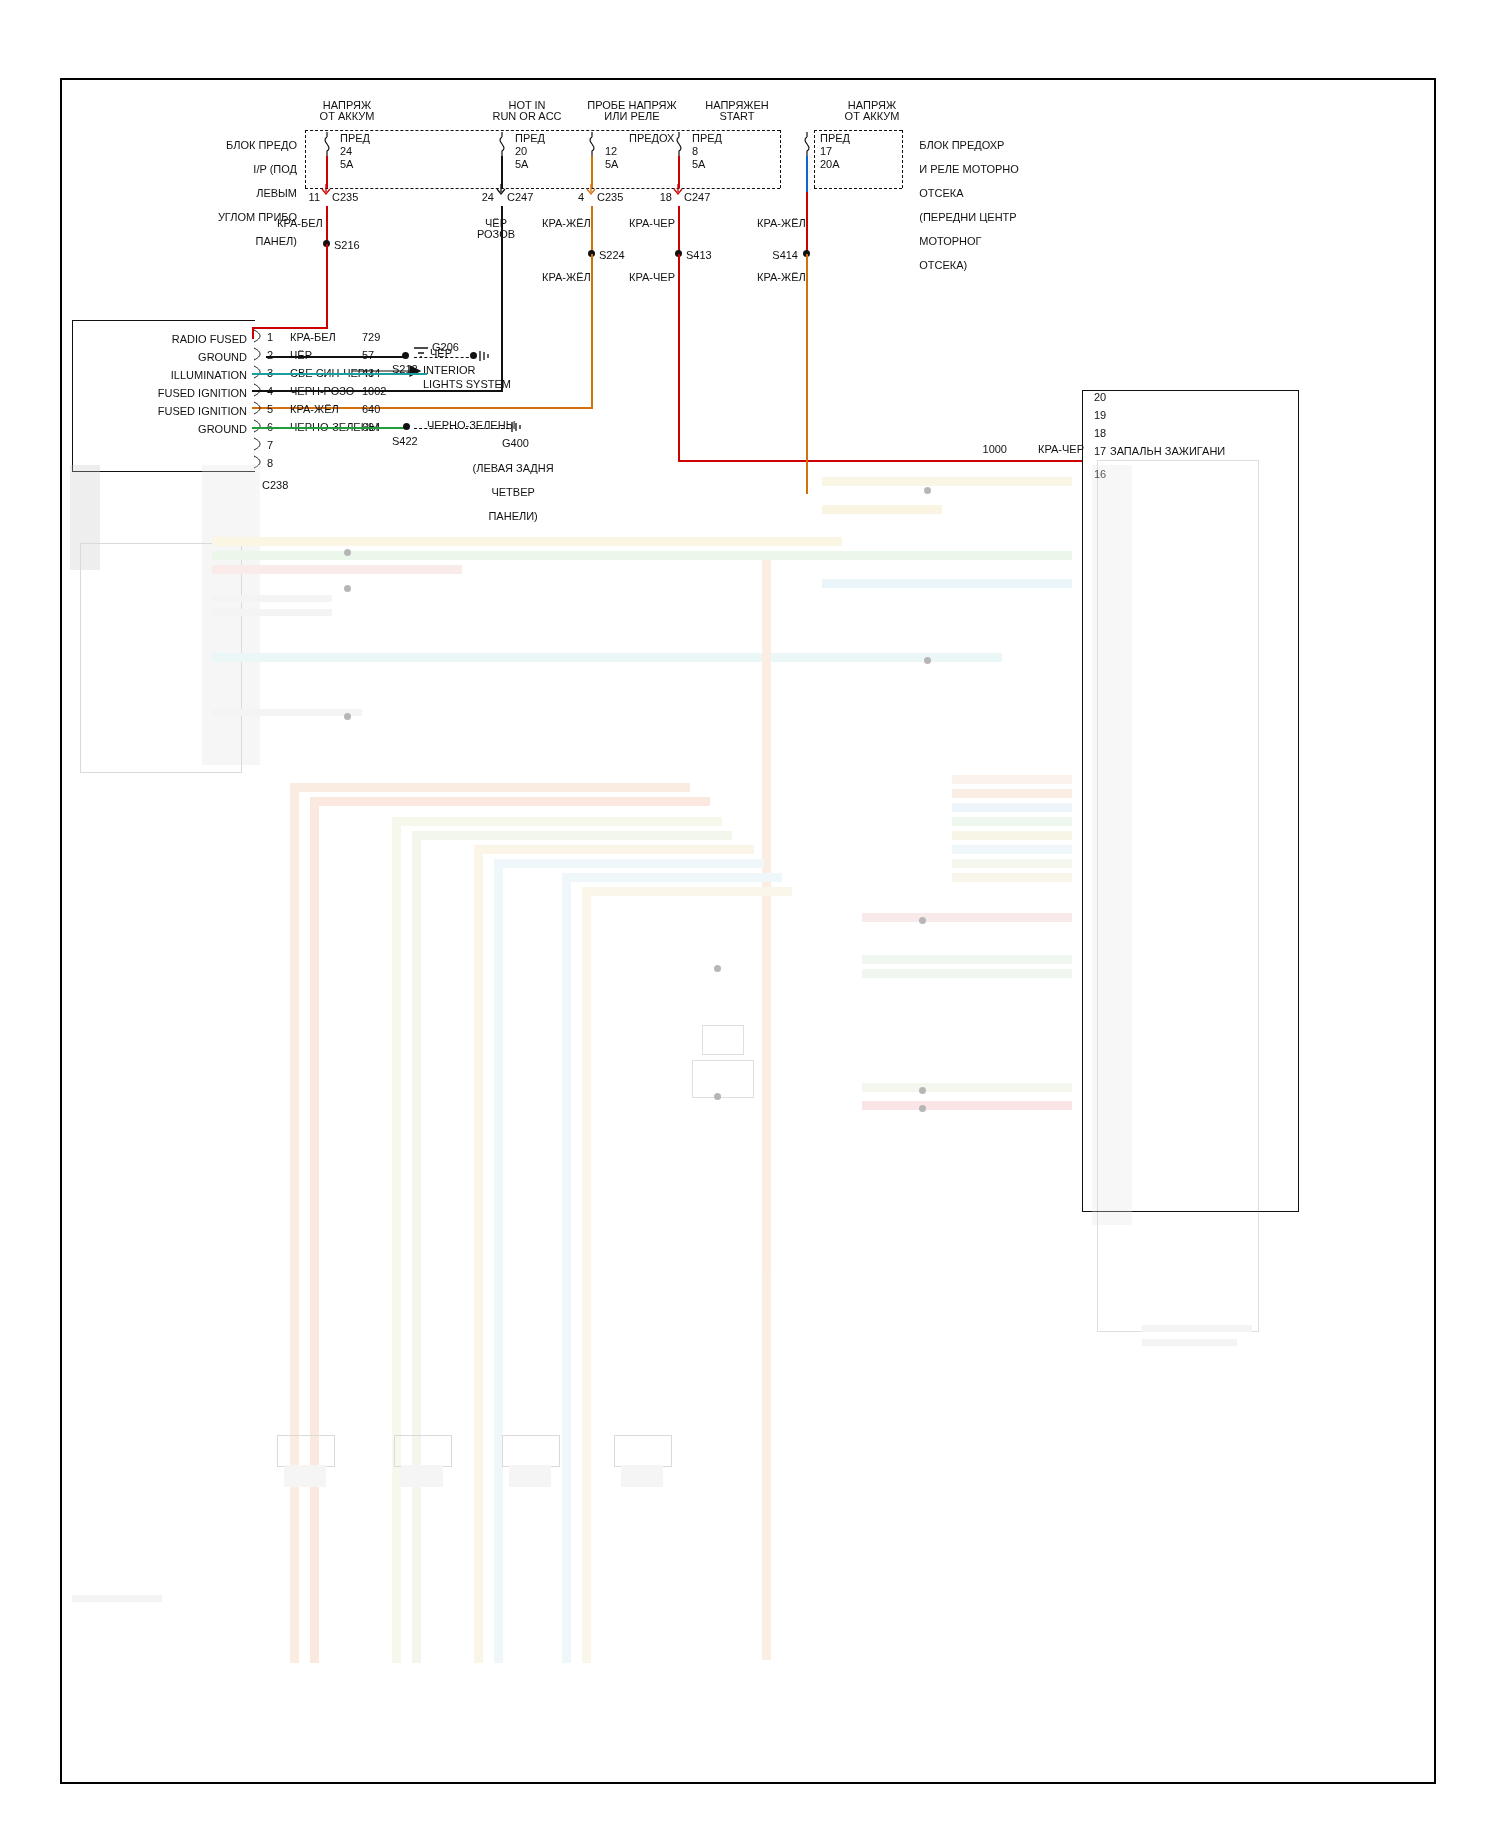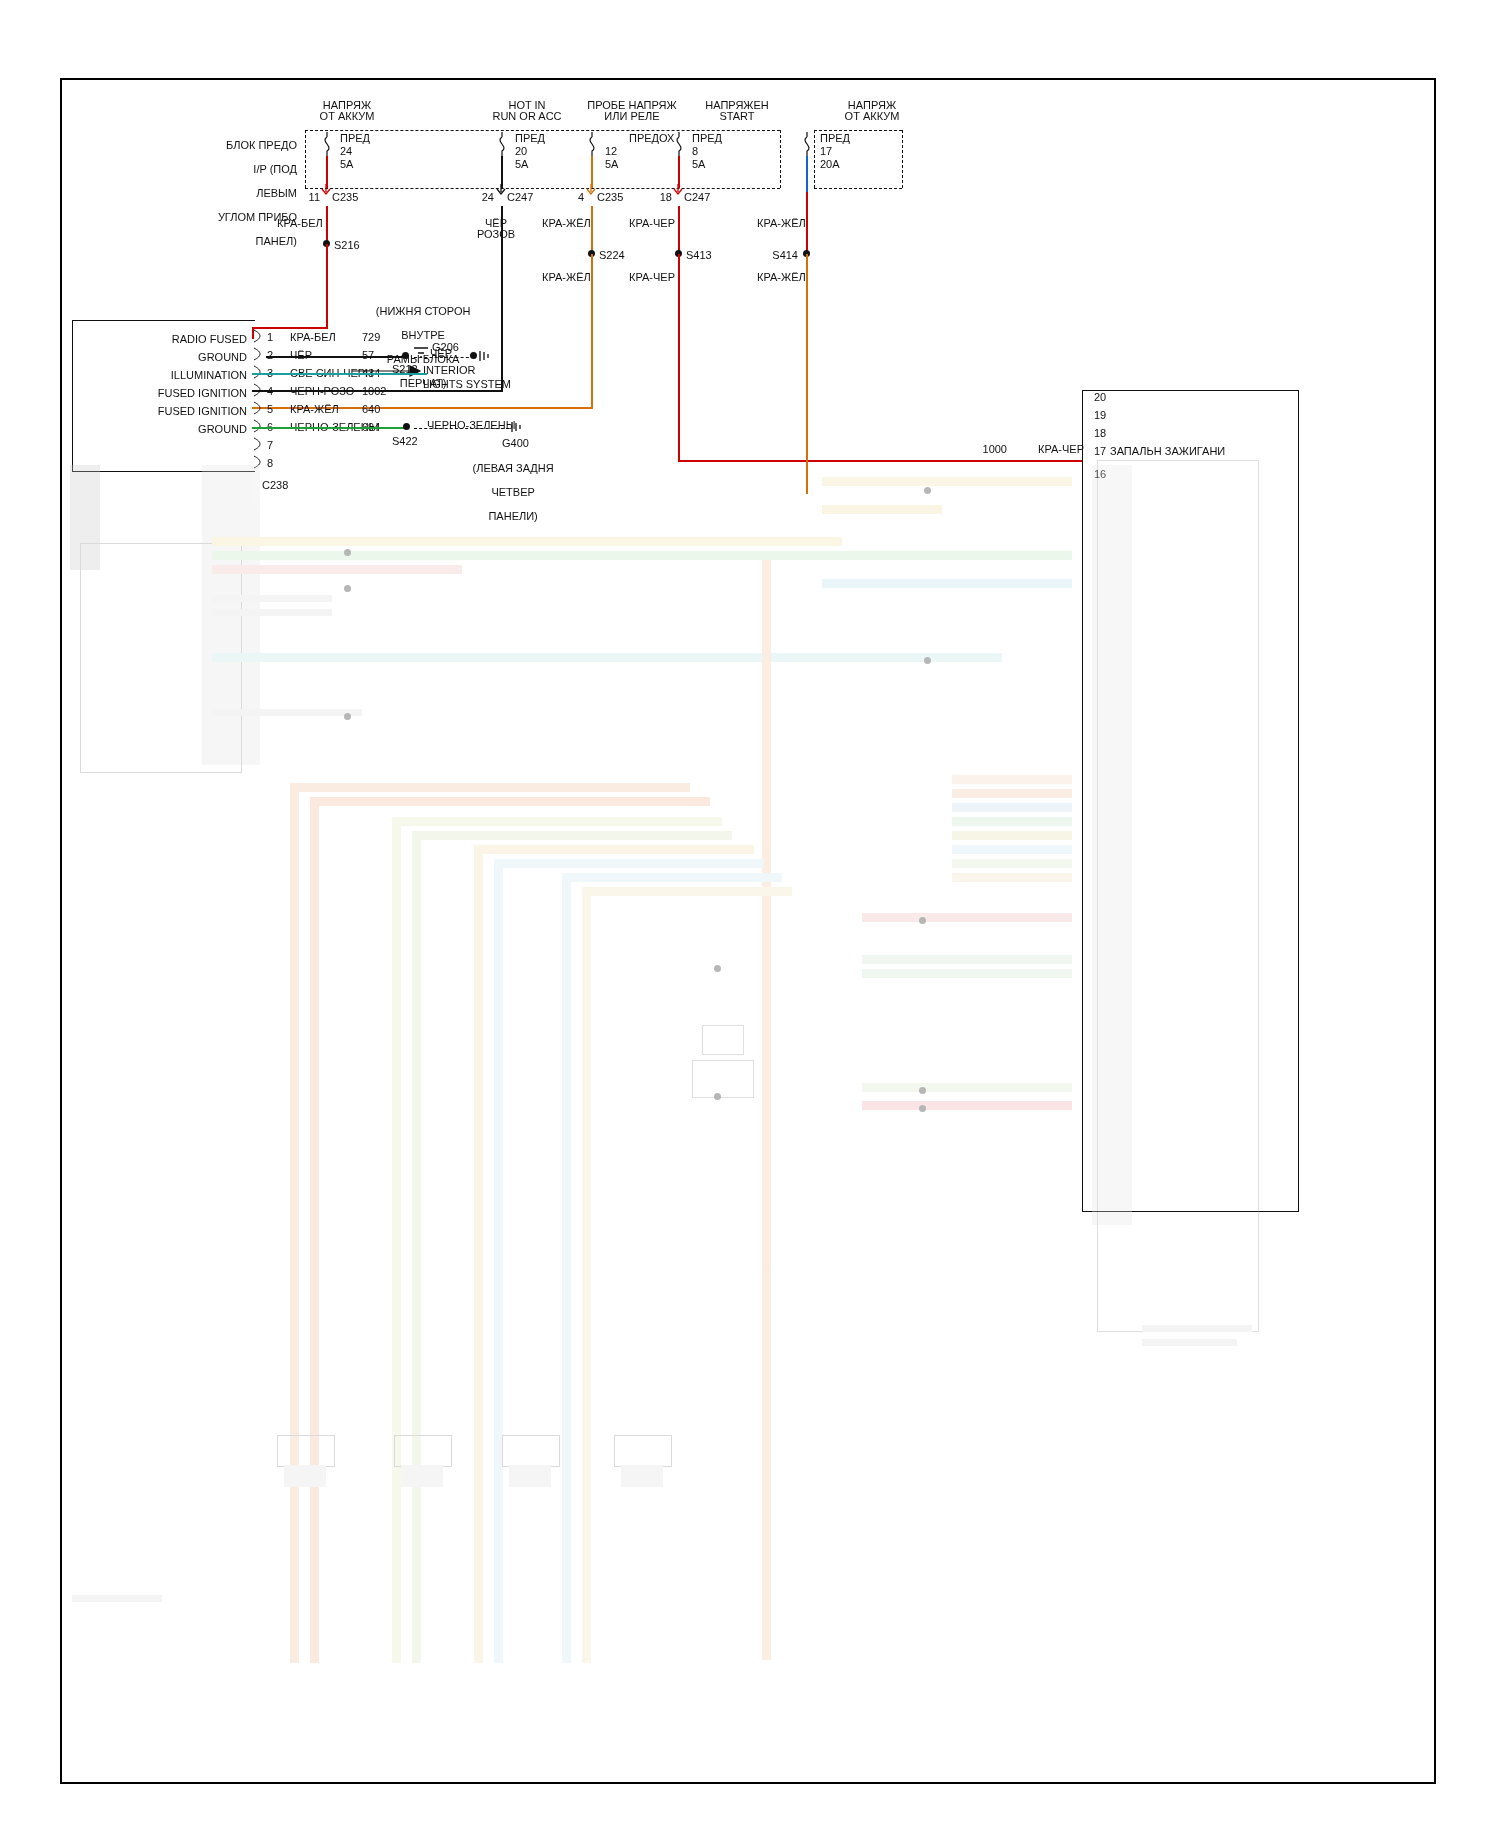--- a/index.html
+++ b/index.html
@@ -28,20 +28,28 @@
   <div class="t tc" style="left:755px;top:20px;width:110px;"><span>НАПРЯЖ</span><br><span>ОТ АККУМ</span></div>
 
   <div class="t tr" style="left:120px;top:47px;width:115px;line-height:12px;">
     <span>БЛОК ПРЕДО</span><br>
     <span>I/P (ПОД</span><br>
     <span>ЛЕВЫМ</span><br>
     <span>УГЛОМ ПРИБО</span><br>
     <span>ПАНЕЛ)</span>
   </div>
 
+  <div class="t" style="left:845px;top:47px;width:170px;line-height:12px;">
+    <span>БЛОК ПРЕДОХР</span><br>
+    <span>И РЕЛЕ МОТОРНО</span><br>
+    <span>ОТСЕКА</span><br>
+    <span>(ПЕРЕДНИ ЦЕНТР</span><br>
+    <span>МОТОРНОГ</span><br>
+    <span>ОТСЕКА)</span>
+  </div>
 
   <div class="dash-h" style="left:243px;top:50px;width:475px;"></div>
   <div class="dash-v" style="left:243px;top:50px;height:58px;"></div>
   <div class="dash-v" style="left:718px;top:50px;height:58px;"></div>
   <div class="dash-h" style="left:243px;top:108px;width:475px;"></div>
 
   <div class="dash-h" style="left:752px;top:50px;width:88px;"></div>
   <div class="dash-v" style="left:752px;top:50px;height:58px;"></div>
   <div class="dash-v" style="left:840px;top:50px;height:58px;"></div>
   <div class="dash-h" style="left:752px;top:108px;width:88px;"></div>
@@ -129,26 +137,20 @@
   <div class="t" style="left:758px;top:66px;"><span>17</span></div>
   <div class="t" style="left:758px;top:79px;"><span>20A</span></div>
   <div class="wire" style="left:744px;top:76px;width:2px;height:36px;background:#1166cc;"></div>
   <div class="t" style="left:695px;top:138px;"><span>КРА-ЖЁЛ</span></div>
   <div class="wire" style="left:744px;top:112px;width:2px;height:60px;background:#cc0000;border-left:0;"></div>
   <div class="dot" style="left:741px;top:170px;"></div>
   <div class="t tr" style="left:660px;top:170px;width:76px;"><span>S414</span></div>
   <div class="t" style="left:695px;top:192px;"><span>КРА-ЖЁЛ</span></div>
   <div class="wire" style="left:744px;top:174px;width:2px;height:240px;background:#d4700a;"></div>
 
-  <div class="t tc" style="left:300px;top:213px;width:110px;line-height:12px;">
-    <span>(НИЖНЯ СТОРОН</span><br>
-    <span>ВНУТРЕ</span><br>
-    <span>РАМЫ БЛОКА</span><br>
-    <span>ПЕРЧАТ)</span>
-  </div>
   <div class="t" style="left:370px;top:262px;"><span>G206</span></div>
   <svg style="position:absolute;left:352px;top:264px;" width="26" height="18">
     <path d="M0 4 L14 4 M4 9 L10 9 M6 13 L8 13" stroke="#111" stroke-width="1.3" fill="none"></path>
   </svg>
 
   <svg style="position:absolute;left:290px;top:284px;" width="80" height="14">
     <path d="M0 7 L66 7 M58 2 L68 7 L58 12 Z" stroke="#111" fill="#111" stroke-width="1.2"></path>
   </svg>
   <div class="t" style="left:361px;top:285px;"><span>INTERIOR</span></div>
   <div class="t" style="left:361px;top:299px;"><span>LIGHTS SYSTEM</span></div>

